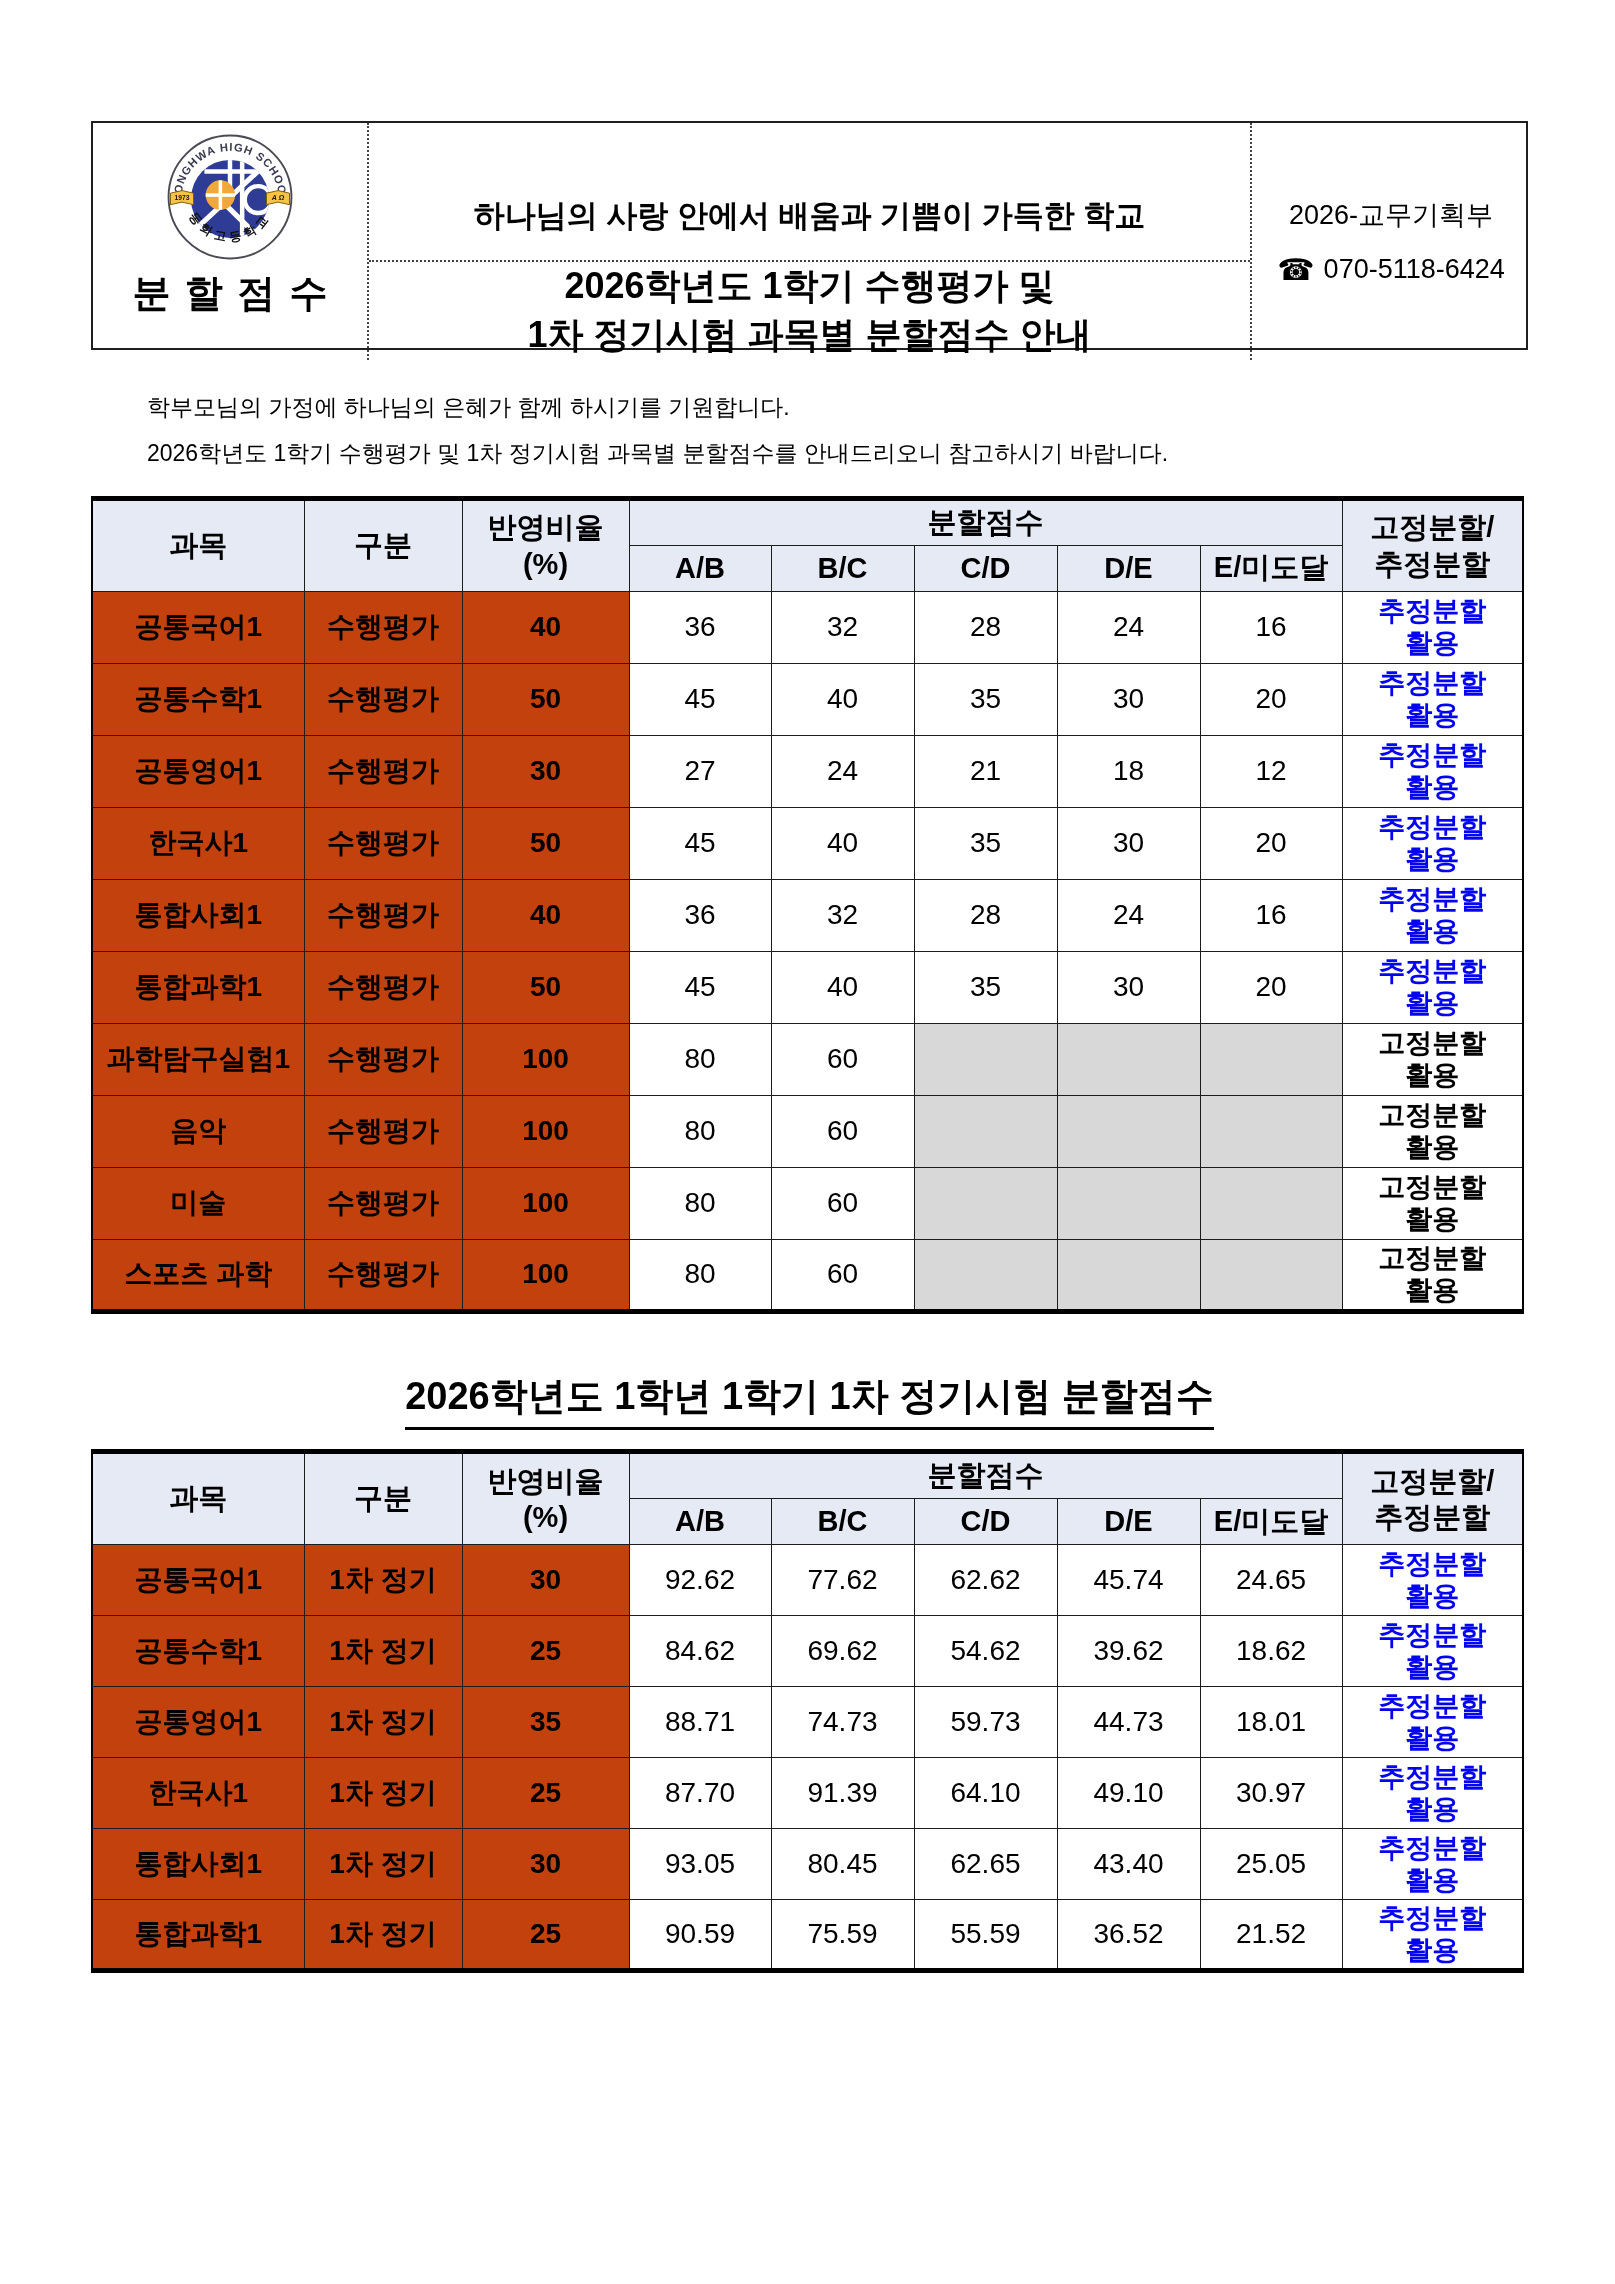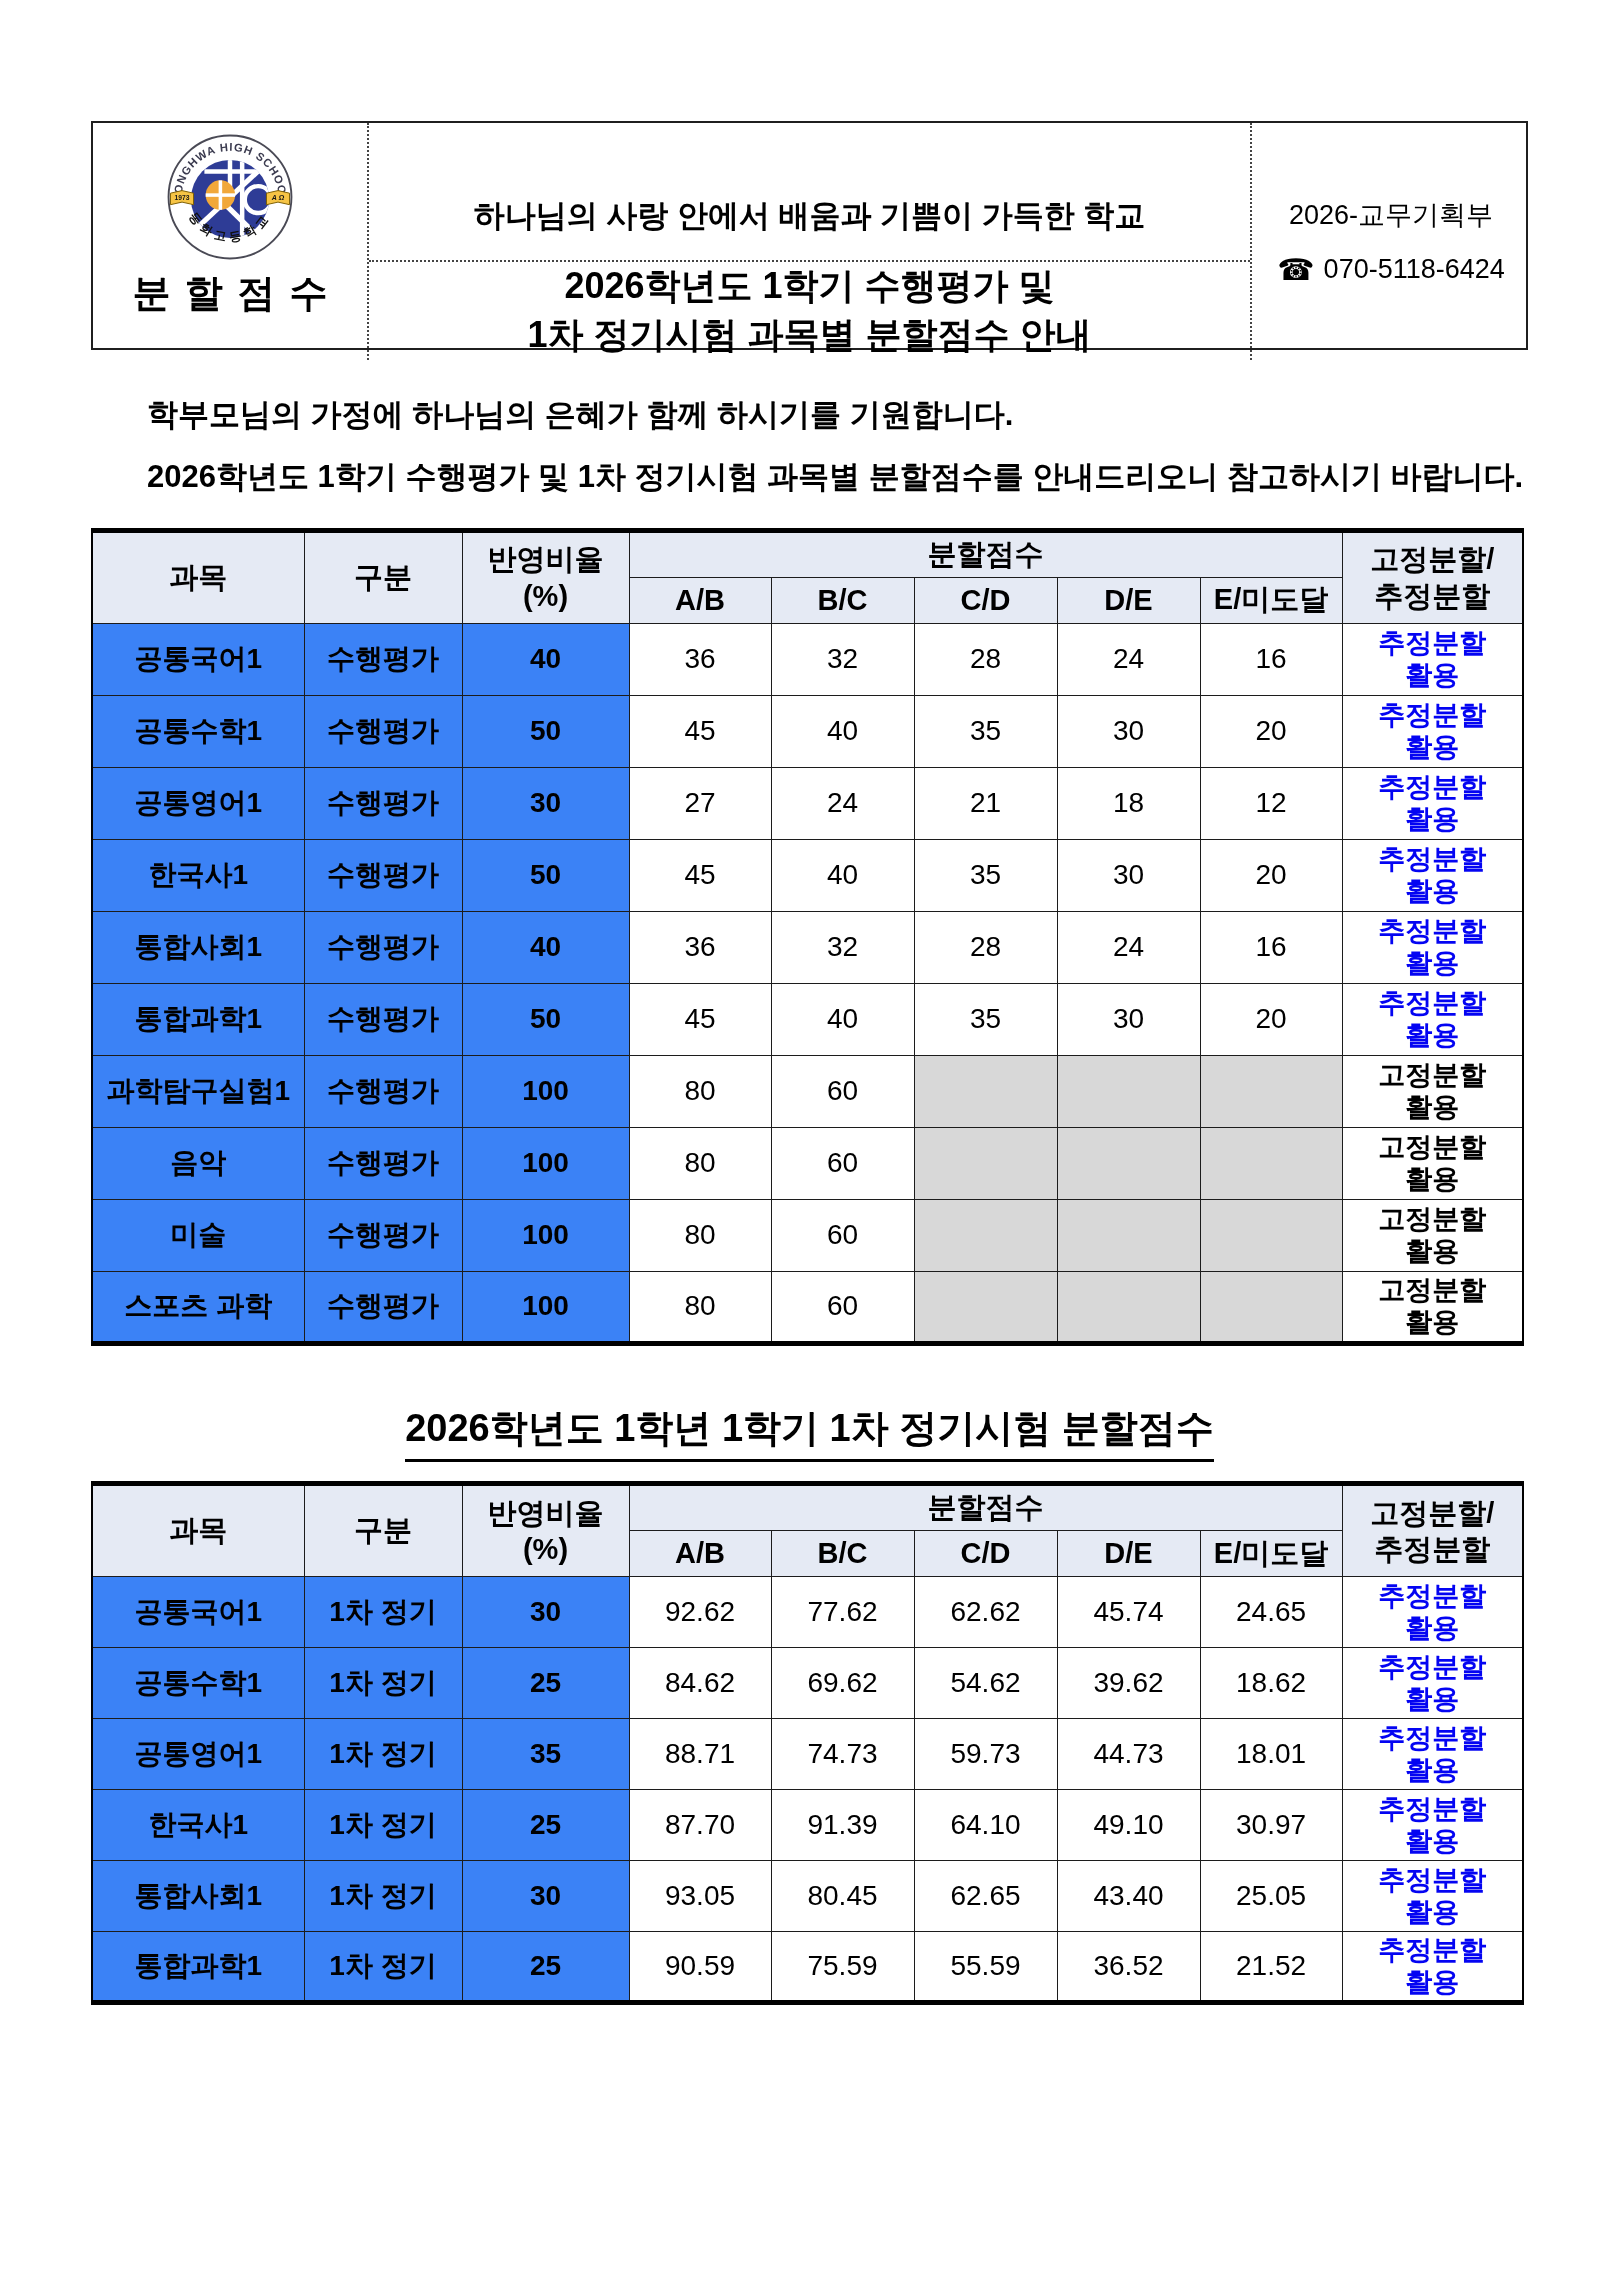--- a/index.html
+++ b/index.html
@@ -40,21 +40,21 @@
     font-size:36px; font-weight:800; text-align:center;
   }
   .dept-cell {
     display:flex; flex-direction:column; align-items:center; justify-content:center;
     gap:19px; font-size:27px; font-weight:400;
   }
   .phone-line { display:flex; align-items:center; gap:9px; white-space:nowrap; }
   .phone-glyph { font-size:30px; }
 
   
-  .intro { margin-top:34px; font-size:31px; font-weight:700; line-height:2.0; width:1437px; }
+  .intro { margin-top:34px; font-size:23px; font-weight:400; line-height:2.0; width:1437px; }
   .intro p { text-indent:56px; }
 
   
   .section-title { text-align:center; font-size:38px; font-weight:800; }
   .section-title .u { border-bottom:3.3px solid #000; padding-bottom:5.2px; display:inline-block; }
   .st1 { margin-top:38px; }
   .st2 { margin-top:57px; }
 
   
   table.score {
@@ -64,21 +64,21 @@
     border-left:2px solid #000; border-right:2px solid #000;padding-left:22px;
   }
   table.score th, table.score td {
     border:1.3px solid #1c1c1c; text-align:center; vertical-align:middle;
     overflow:hidden;
   }
   th.hd { background:#e5eaf4; font-size:29px; font-weight:800; }
   tr.hrow1 th { height:47px; }
   tr.hrow2 th { height:46px; }
   th.tall { line-height:1.25; }
-  td.lbl { background:#3b82f6; font-size:28px; font-weight:800; }
+  td.lbl { background:#c2410c; font-size:28px; font-weight:800; }
   td.val { background:#fff; font-size:28px; font-weight:400; }
   td.gray { background:#d8d8d8; }
   td.split { background:#fff; font-size:27px; font-weight:800; line-height:1.2; white-space:pre-line; }
   td.split.est { color:#0404f2; }
   table.t1 tbody td { height:72px; }
   table.t2 tbody td { height:71px; }
 
   svg text { font-family:"Liberation Sans", sans-serif; }
 </style>
 </head>

